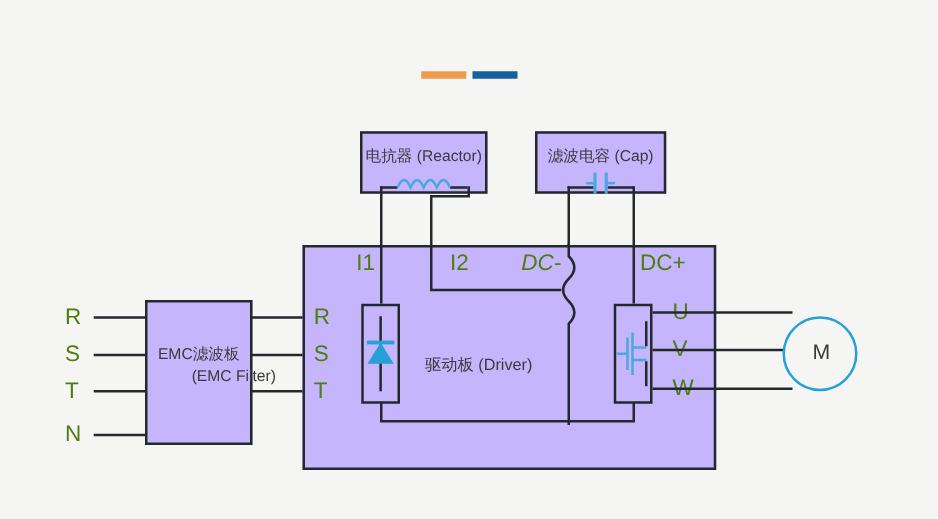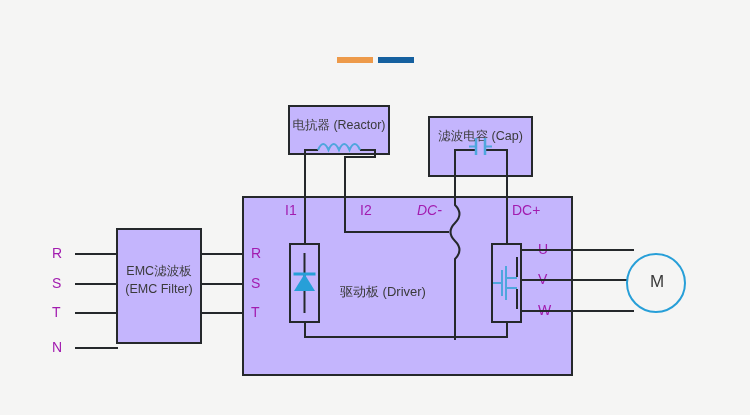--- a/index.html
+++ b/index.html
@@ -72,22 +72,22 @@
     position: absolute;
     left: 0;
     width: 100%;
     text-align: center;
     color: #3a3a3a;
     font-size: 12.5px;
     line-height: 15px;
   }
   .pin {
     position: absolute;
-    color: #a21caf;
-    font-size: 14px;
+    color: #4d7c0f;
+    font-size: 18px;
     line-height: 14px;
     white-space: nowrap;
   }
   .free-label {
     position: absolute;
     color: #3a3a3a;
     font-size: 13px;
     line-height: 15px;
     white-space: nowrap;
   }
@@ -107,44 +107,44 @@
   <div class="pin" style="left:52px; top:246px;">R</div>
   <div class="pin" style="left:52px; top:276px;">S</div>
   <div class="pin" style="left:52px; top:305px;">T</div>
   <div class="pin" style="left:52px; top:340px;">N</div>
 
   <div class="wire-h" style="left:75px; top:253px; width:43px;"></div>
   <div class="wire-h" style="left:75px; top:283px; width:43px;"></div>
   <div class="wire-h" style="left:75px; top:312px; width:43px;"></div>
   <div class="wire-h" style="left:75px; top:347px; width:43px;"></div>
 
-  <div class="box" style="left:116px; top:228px; width:86px; height:116px;">
+  <div class="box" style="left:116px; top:240px; width:86px; height:116px;">
     <div class="box-label" style="top:34px;">EMC滤波板</div>
-    <div class="box-label" style="top:52px;">(EMC Filter)</div>
+    <div class="box-label" style="top:52px;padding-left:28px;">(EMC Filter)</div>
   </div>
 
   <div class="wire-h" style="left:200px; top:253px; width:44px;"></div>
   <div class="wire-h" style="left:200px; top:283px; width:44px;"></div>
   <div class="wire-h" style="left:200px; top:312px; width:44px;"></div>
 
   <div class="box" style="left:288px; top:105px; width:102px; height:50px;">
     <div class="box-label" style="top:11px;">电抗器 (Reactor)</div>
   </div>
   <svg class="sym" style="left:288px; top:105px;" width="102" height="50" viewBox="0 0 102 50">
     <path d="M16,45 L30,45" stroke="#25282b" stroke-width="2" fill="none"></path>
     <path d="M72,45 L86,45" stroke="#25282b" stroke-width="2" fill="none"></path>
     <path d="M30,45 q5.25,-12 10.5,0 q5.25,-12 10.5,0 q5.25,-12 10.5,0 q5.25,-12 10.5,0" stroke="#4fa6dd" stroke-width="2" fill="none"></path>
   </svg>
 
   <div class="wire-v" style="left:304px; top:149px; height:48px;"></div>
   <div class="wire-v" style="left:374px; top:149px; height:8px;"></div>
   <div class="wire-h" style="left:344px; top:156px; width:32px;"></div>
   <div class="wire-v" style="left:344px; top:156px; height:41px;"></div>
 
-  <div class="box" style="left:428px; top:116px; width:105px; height:61px;">
+  <div class="box" style="left:428px; top:105px; width:105px; height:50px;">
     <div class="box-label" style="top:11px;">滤波电容 (Cap)</div>
   </div>
   <svg class="sym" style="left:428px; top:105px;" width="105" height="50" viewBox="0 0 105 50">
     <path d="M26,45 L47,45" stroke="#25282b" stroke-width="2" fill="none"></path>
     <path d="M58,45 L79,45" stroke="#25282b" stroke-width="2" fill="none"></path>
     <path d="M48,33 L48,50" stroke="#4fa6dd" stroke-width="2.5" fill="none"></path>
     <path d="M57,33 L57,50" stroke="#4fa6dd" stroke-width="2.5" fill="none"></path>
     <path d="M41,41.5 L48,41.5" stroke="#4fa6dd" stroke-width="2" fill="none"></path>
     <path d="M57,41.5 L64,41.5" stroke="#4fa6dd" stroke-width="2" fill="none"></path>
   </svg>

